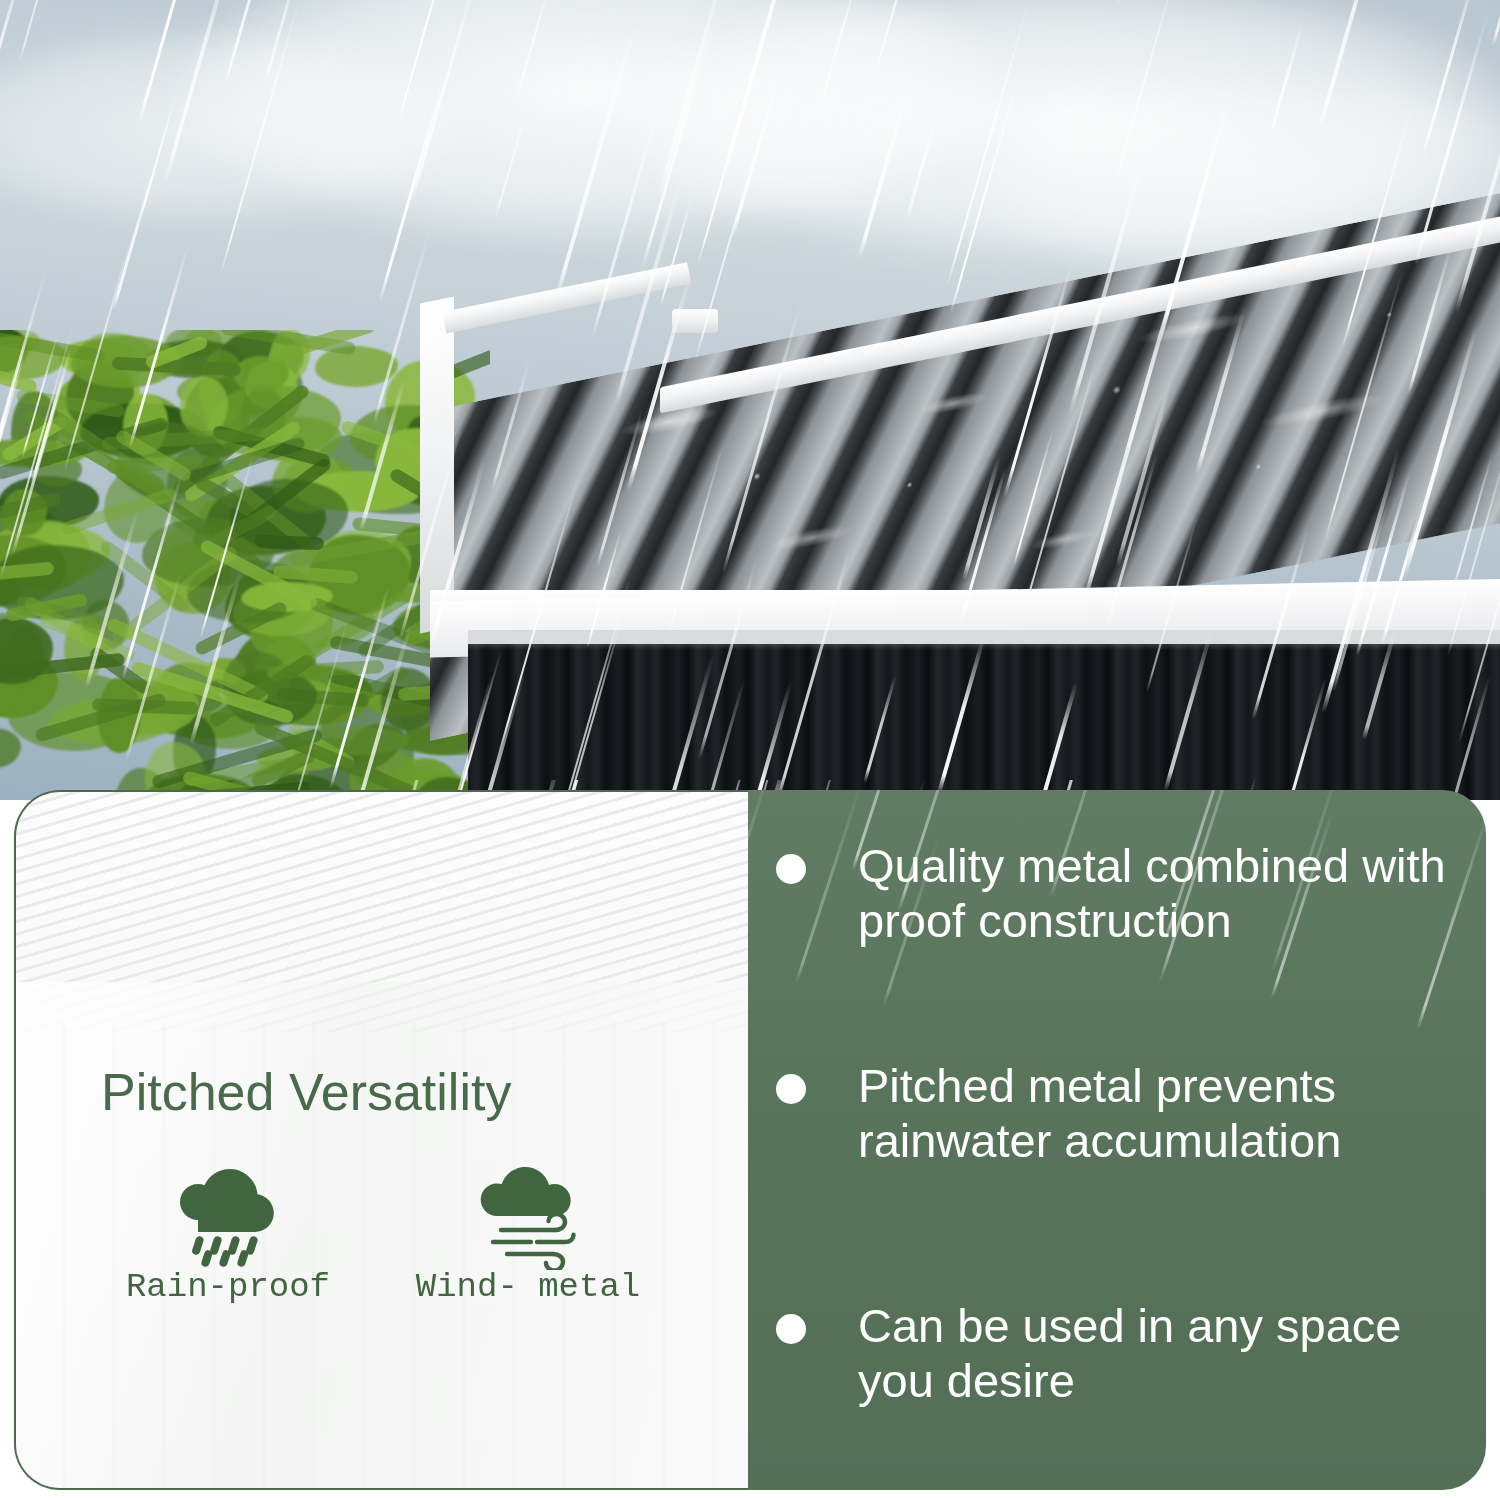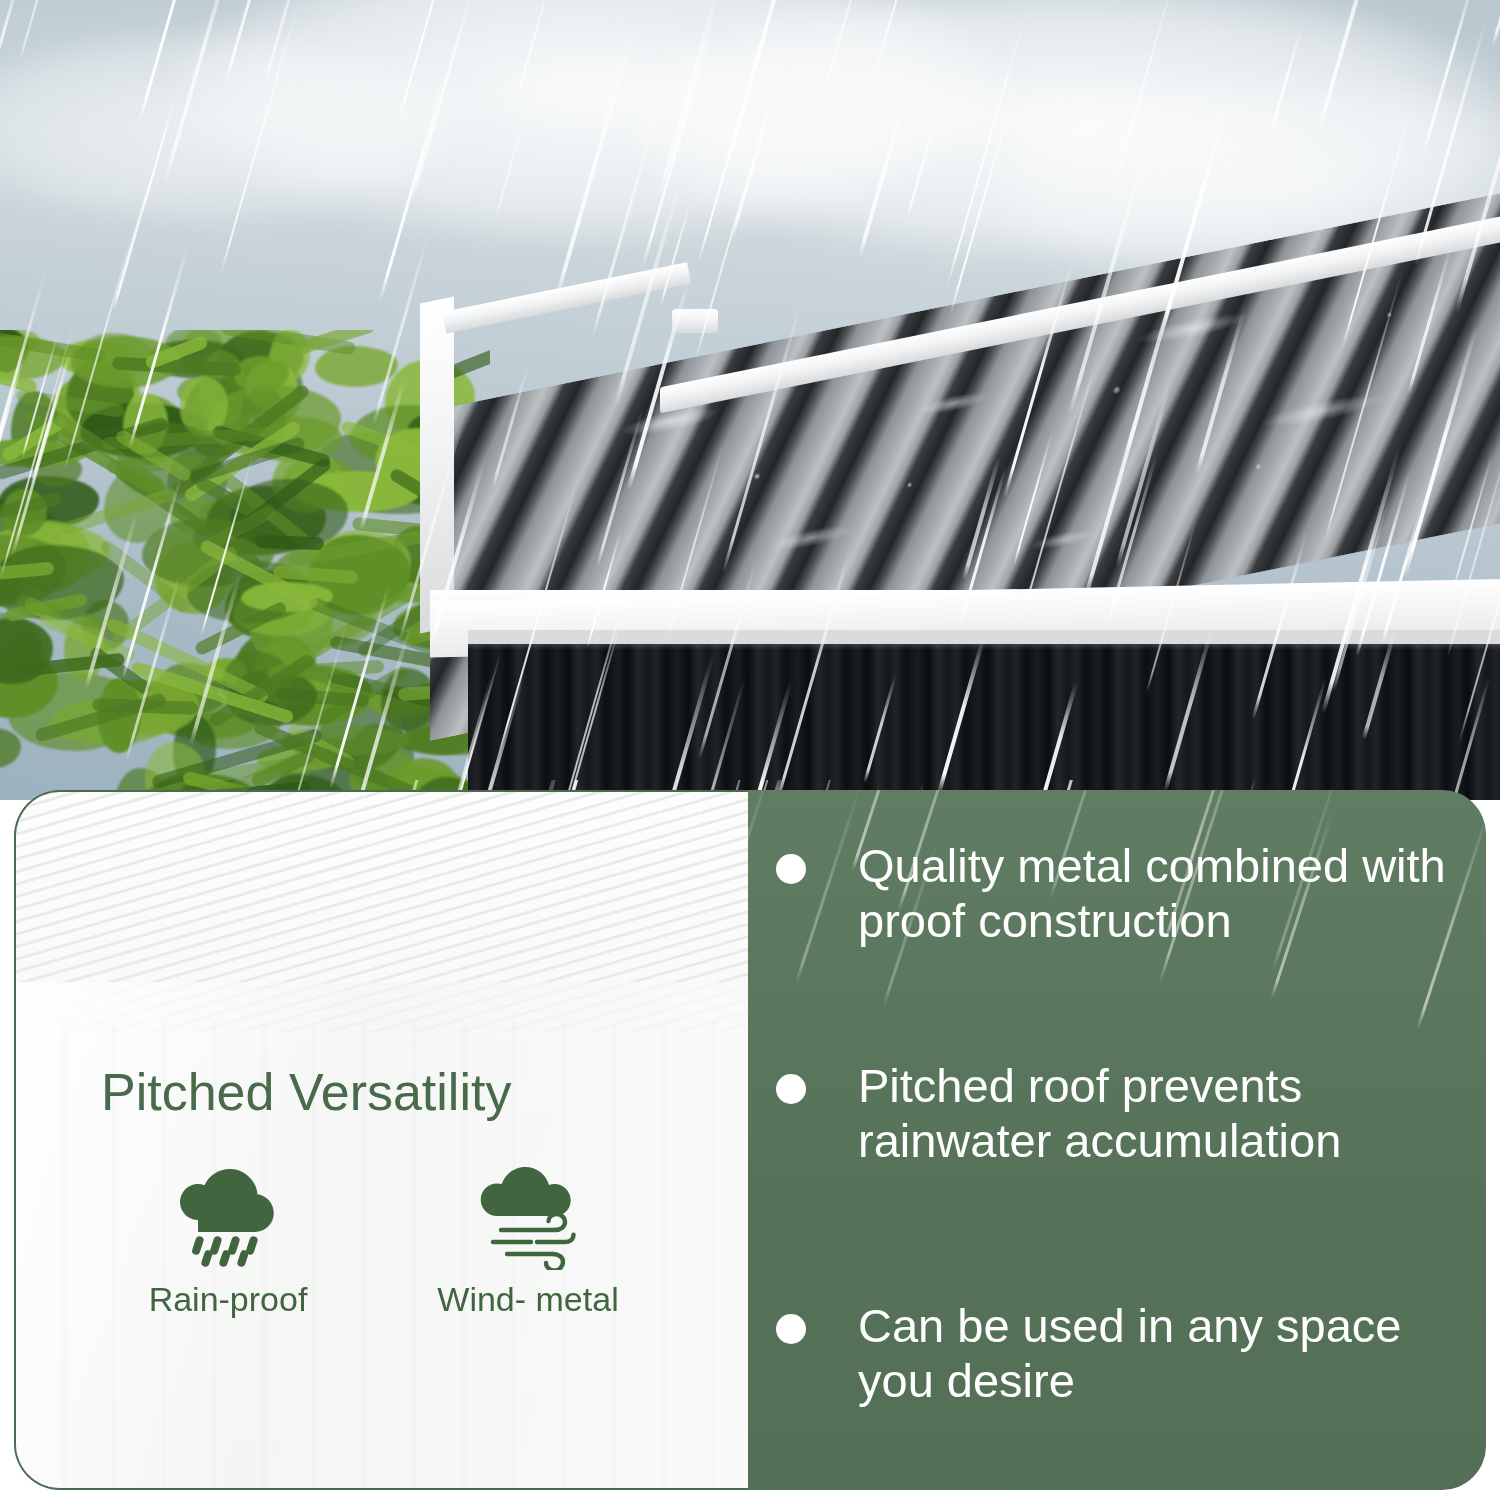--- a/index.html
+++ b/index.html
@@ -139,23 +139,23 @@
   .feature-row{
     position:absolute;left:62px;top:368px;width:600px;
     display:flex;
   }
   .feature{
     width:300px;
     display:flex;flex-direction:column;align-items:center;
   }
   .feature-icon{height:110px;display:flex;align-items:flex-end;justify-content:center;}
   .feature-label{
-    margin-top:12px;
     font-size:34px;color:#41653f;
     line-height:1;
+    font-family:Liberation Mono, monospace;
   }
 
   
   .right-panel{
     position:absolute;left:734px;top:0;width:738px;height:700px;
     background:#58755b;
     border-radius:0 44px 44px 0;
     overflow:hidden;
   }
   .rp-sheen{
@@ -611,21 +611,21 @@
 
     <div class="right-panel">
       <div class="rp-sheen"></div>
       <div class="bullets">
         <div class="bullet b1">
           <div class="dot"></div>
           <div class="btext">Quality metal combined with proof construction</div>
         </div>
         <div class="bullet b2">
           <div class="dot"></div>
-          <div class="btext">Pitched roof prevents rainwater accumulation</div>
+          <div class="btext">Pitched metal prevents rainwater accumulation</div>
         </div>
         <div class="bullet b3">
           <div class="dot"></div>
           <div class="btext">Can be used in any space you desire</div>
         </div>
       </div>
       <div id="rain3" style="position:absolute;left:0;top:0;width:738px;height:250px;overflow:hidden;">
           <div class="rainline" style="left:455px;top:30px;height:126px;opacity:0.58;"></div>
           <div class="rainline" style="left:583px;top:21px;height:197px;opacity:0.73;"></div>
           <div class="rainline" style="left:503px;top:-93px;height:301px;opacity:0.59;"></div>

